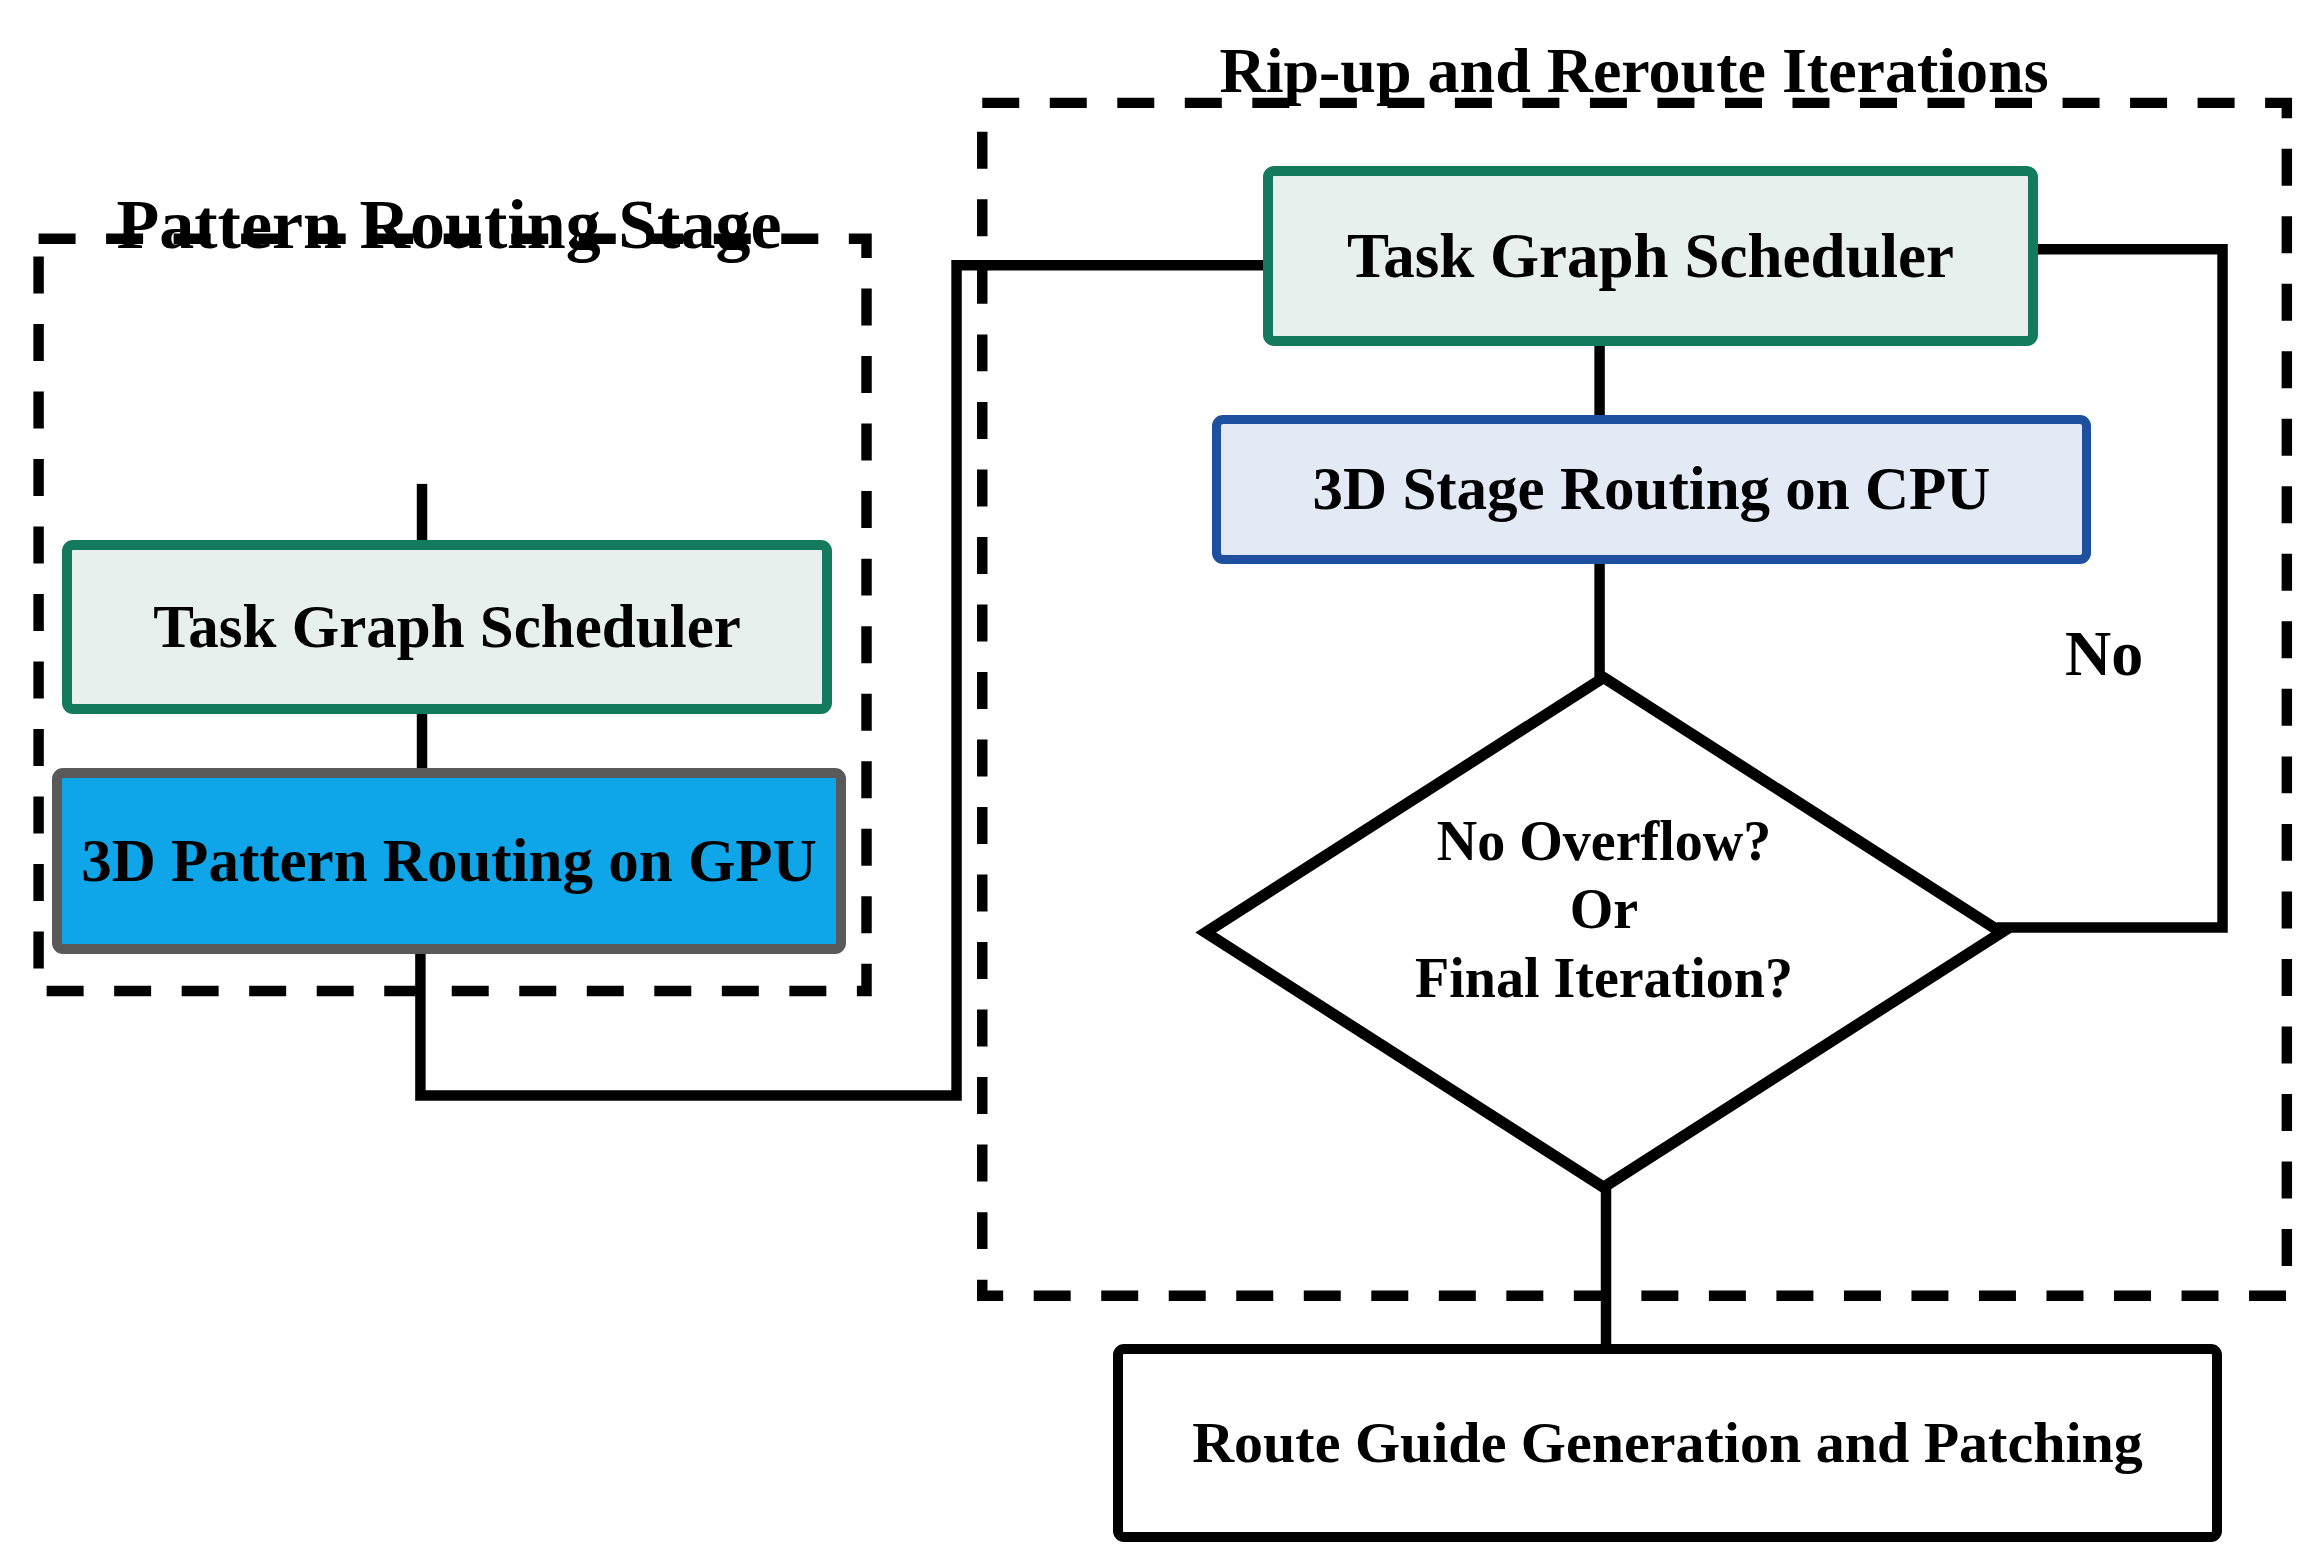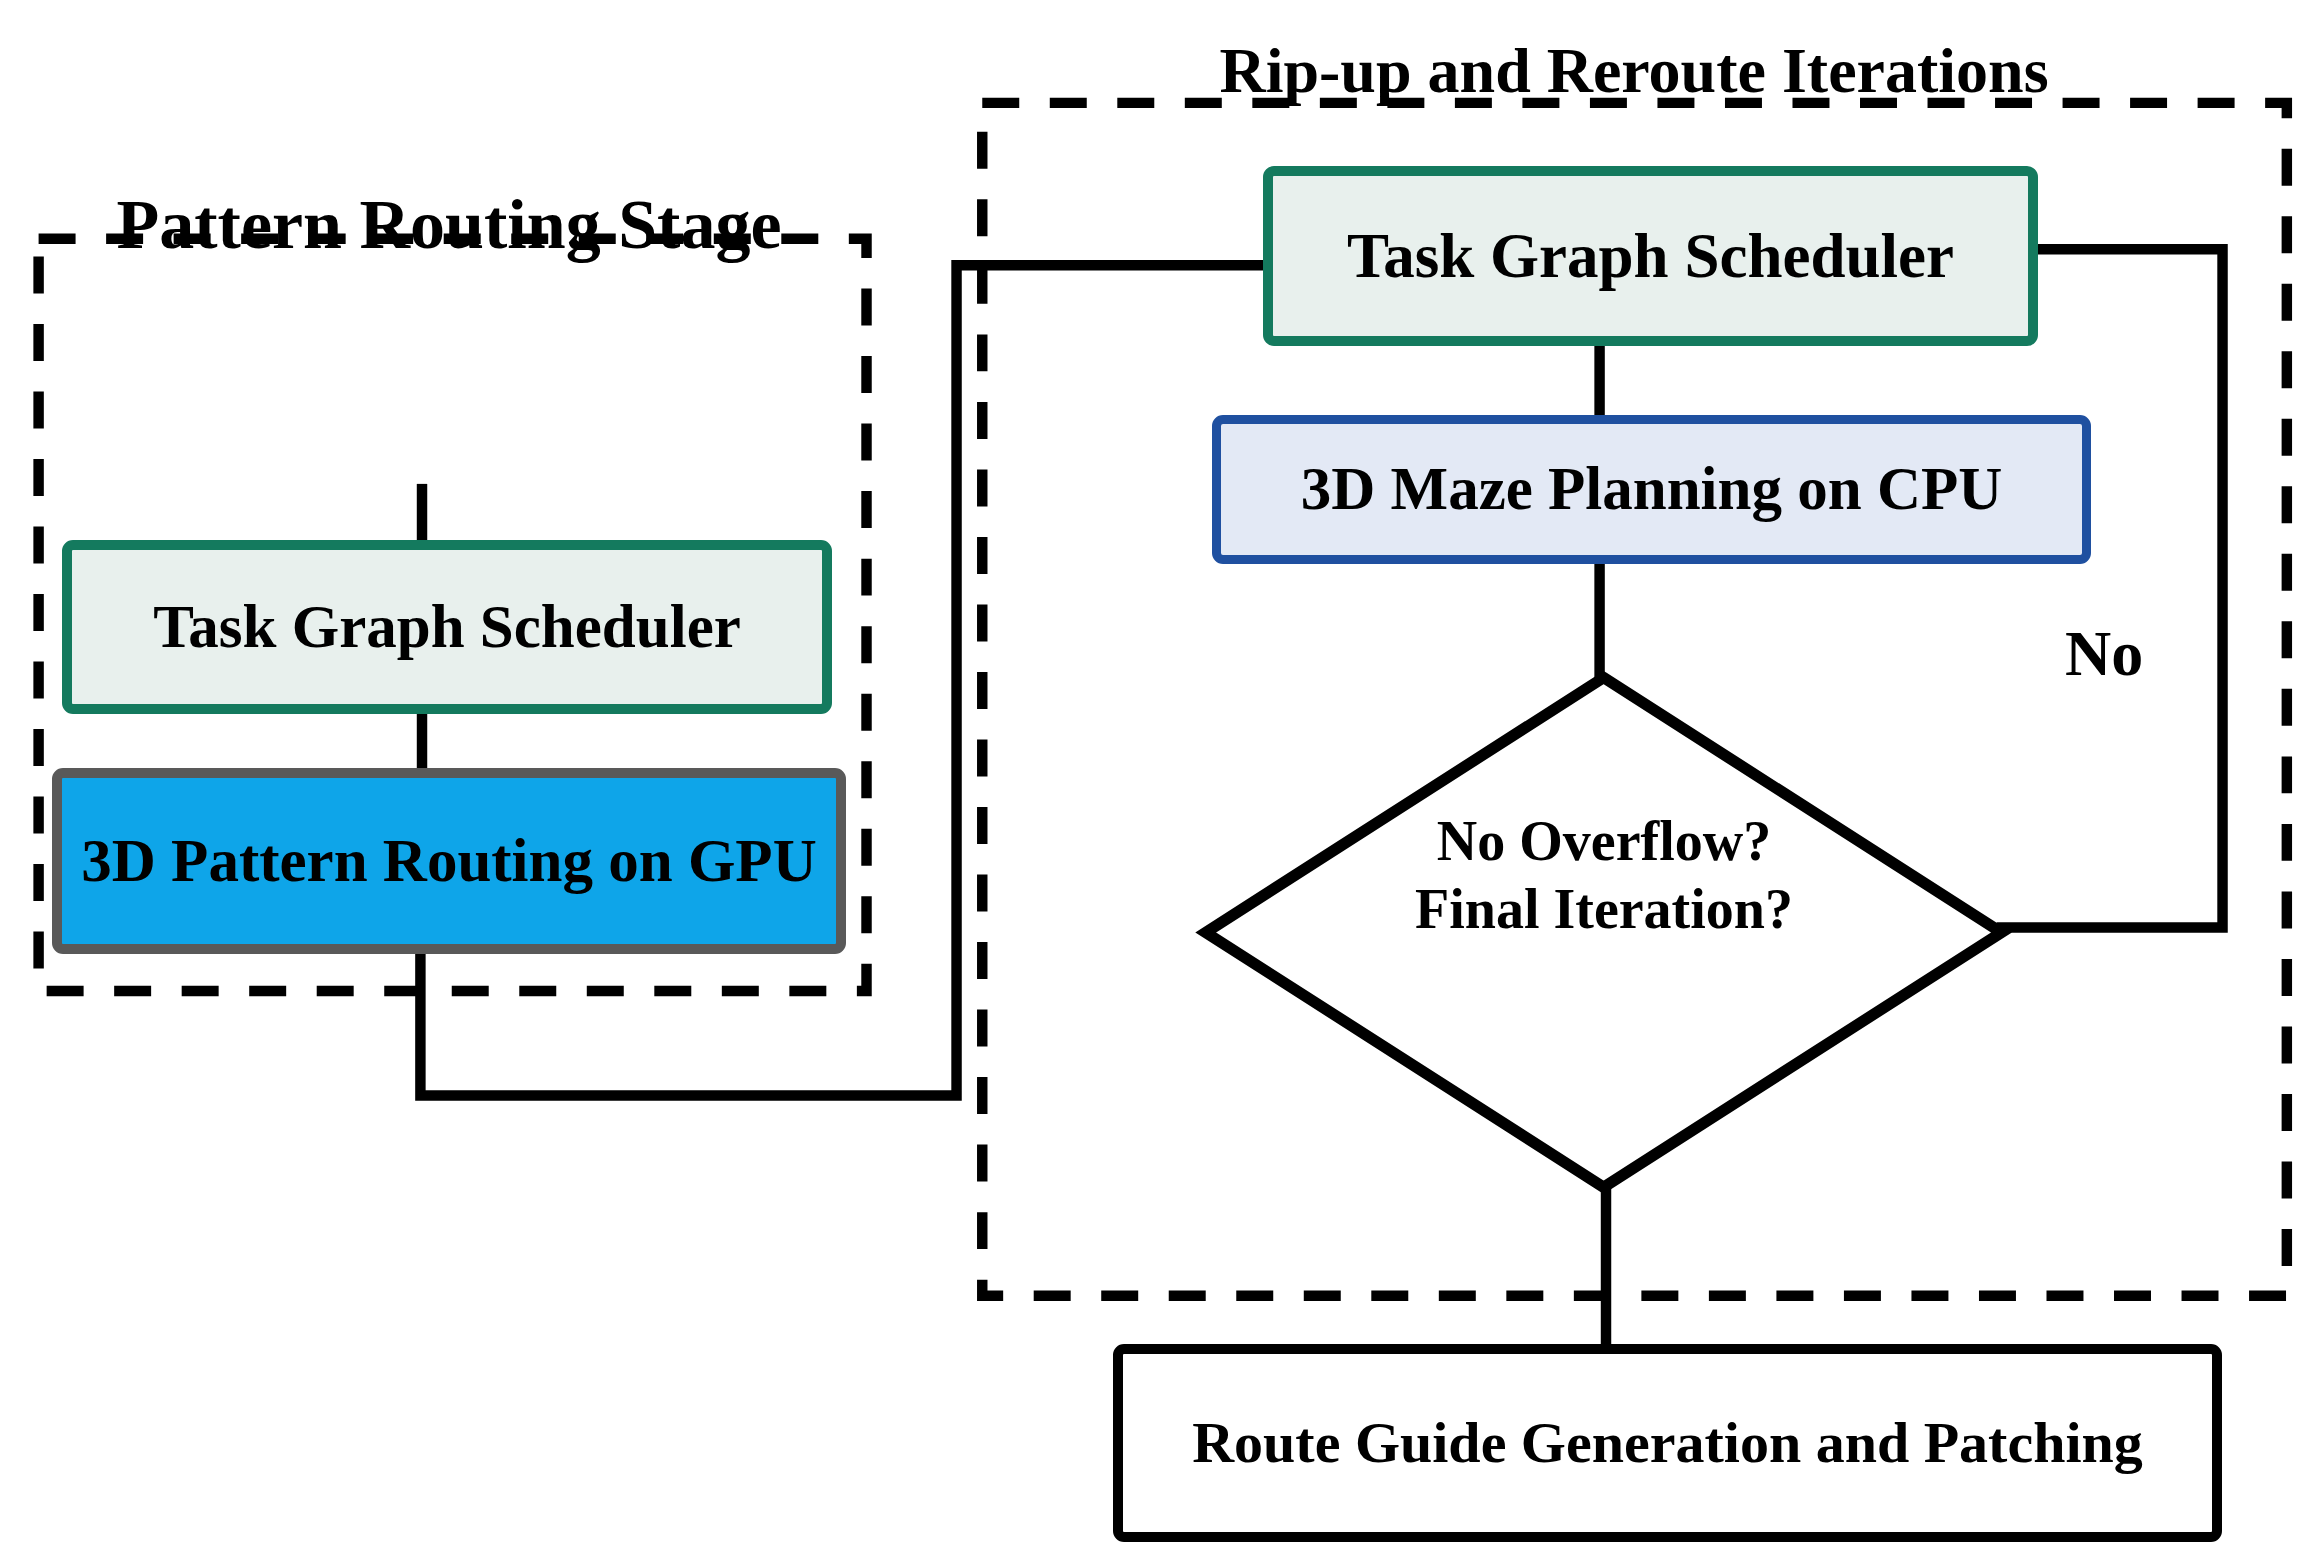--- a/index.html
+++ b/index.html
@@ -87,25 +87,26 @@
     <span>Task Graph Scheduler</span>
   </div>
   <div class="node" id="node-gpu">
     <span>3D Pattern Routing on GPU</span>
   </div>
 
   <div class="node" id="node-sched-right">
     <span>Task Graph Scheduler</span>
   </div>
   <div class="node" id="node-maze">
-    <span>3D Maze Planning on CPU</span>
+    <span>3D Stage Routing on CPU</span>
   </div>
 
   <div id="decision-text">
     <div>No Overflow?</div>
+    <div>Or</div>
     <div>Final Iteration?</div>
   </div>
 
   <div id="no-label">No</div>
 
   <div class="node" id="node-route">
     <span>Route Guide Generation and Patching</span>
   </div>
 
 </div>

